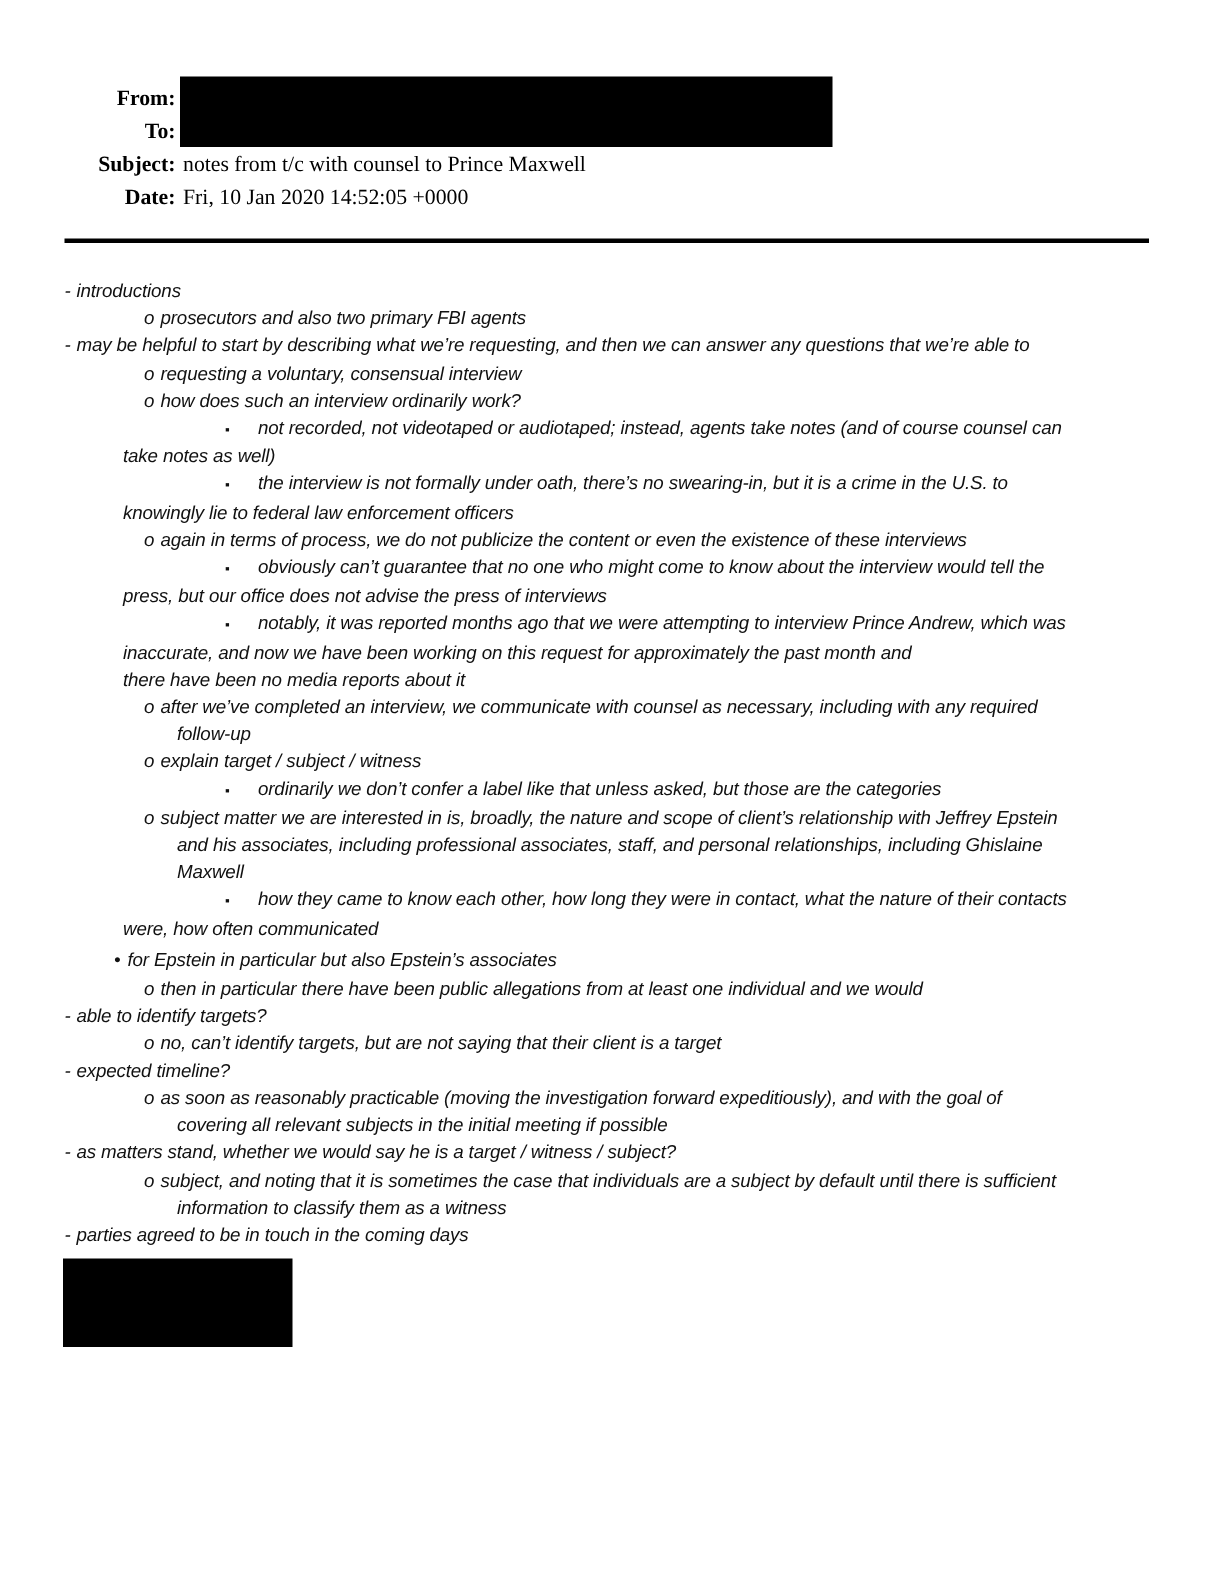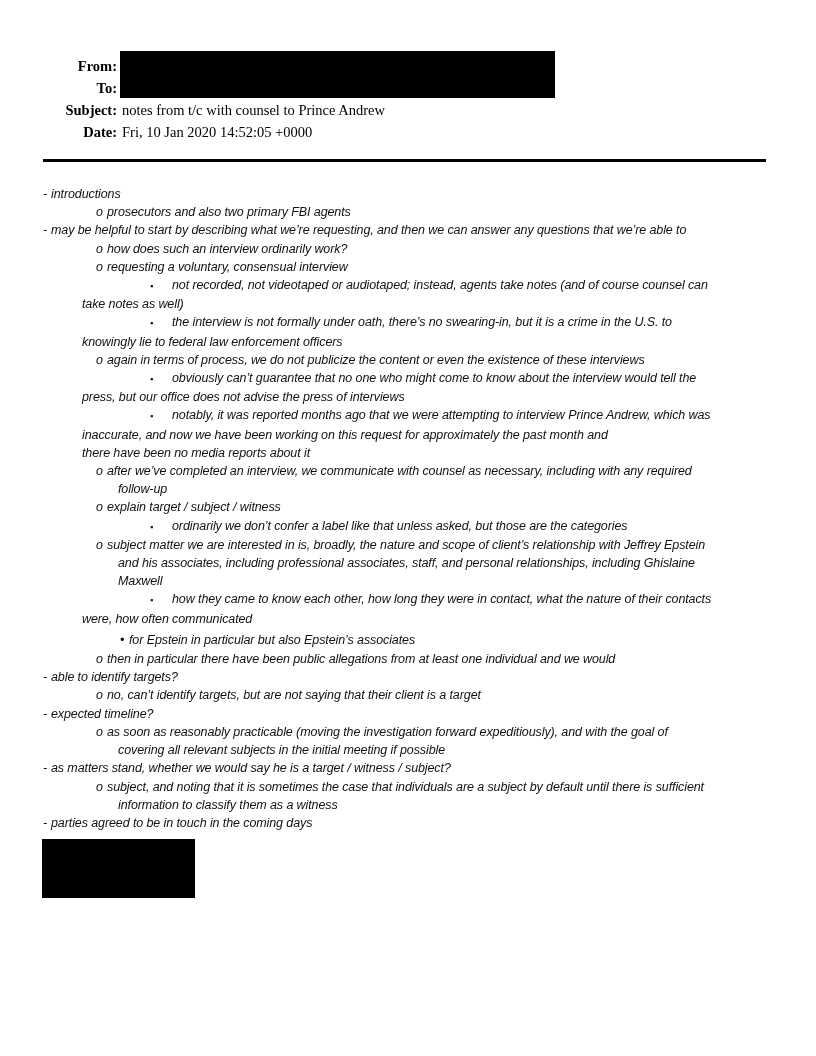--- a/index.html
+++ b/index.html
@@ -67,58 +67,58 @@
     letter-spacing: -0.1px;
     line-height: 18.2px;
     color: #111111;
   }
   .line { white-space: nowrap; font-style: italic; }
   .ind-l0  { padding-left: 43px; }
   .ind-l1  { padding-left: 96px; }
   .ind-l1c { padding-left: 118px; }
   .ind-l2  { padding-left: 150px; }
   .ind-l2c { padding-left: 82px; }
-  .ind-l3  { padding-left: 120px; margin: 3px 0 1px 0; }
+  .ind-l3  { padding-left: 76px; margin: 3px 0 1px 0; }
   .it { font-style: italic; }
   .mk { display: inline-block; }
   .mk-l0 { width: 8px; }
   .mk-l1 { width: 11px; }
   .mk-l2 { width: 22px; font-size: 9px; }
   .mk-l3 { width: 9px; }
 </style>
 </head>
 <body>
 
 <div class="page">
 
   <div class="email-header">
     <div class="hdr-row">
       <span class="hdr-label">From:</span><span class="hdr-value"></span>
     </div>
     <div class="hdr-row">
       <span class="hdr-label">To:</span><span class="hdr-value"></span>
     </div>
     <div class="hdr-row">
-      <span class="hdr-label">Subject:</span><span class="hdr-value">notes from t/c with counsel to Prince Andrew</span>
+      <span class="hdr-label">Subject:</span><span class="hdr-value">notes from t/c with counsel to Prince Maxwell</span>
     </div>
     <div class="hdr-row">
       <span class="hdr-label">Date:</span><span class="hdr-value">Fri, 10 Jan 2020 14:52:05 +0000</span>
     </div>
   </div>
 
   <div class="redaction-top"></div>
 
   <div class="hrule"></div>
 
   <div class="notes" id="notes">
       <div class="line ind-l0"><span class="mk mk-l0">-</span><span>introductions</span></div>
       <div class="line ind-l1"><span class="mk mk-l1">o</span><span>prosecutors and also two primary FBI agents</span></div>
       <div class="line ind-l0"><span class="mk mk-l0">-</span><span>may be helpful to start by describing what we’re requesting, and then we can answer any questions that we’re able to</span></div>
+      <div class="line ind-l1"><span class="mk mk-l1">o</span><span>requesting a voluntary, consensual interview</span></div>
       <div class="line ind-l1"><span class="mk mk-l1">o</span><span>how does such an interview ordinarily work?</span></div>
-      <div class="line ind-l1"><span class="mk mk-l1">o</span><span>requesting a voluntary, consensual interview</span></div>
       <div class="line ind-l2"><span class="mk mk-l2">▪</span><span>not recorded, not videotaped or audiotaped; instead, agents take notes (and of course counsel can</span></div>
       <div class="line ind-l2c"><span>take notes as well)</span></div>
       <div class="line ind-l2"><span class="mk mk-l2">▪</span><span>the interview is not formally under oath, there’s no swearing-in, but it is a crime in the U.S. to</span></div>
       <div class="line ind-l2c"><span>knowingly lie to federal law enforcement officers</span></div>
       <div class="line ind-l1"><span class="mk mk-l1">o</span><span>again in terms of process, we do not publicize the content or even the existence of these interviews</span></div>
       <div class="line ind-l2"><span class="mk mk-l2">▪</span><span>obviously can’t guarantee that no one who might come to know about the interview would tell the</span></div>
       <div class="line ind-l2c"><span>press, but our office does not advise the press of interviews</span></div>
       <div class="line ind-l2"><span class="mk mk-l2">▪</span><span>notably, it was reported months ago that we were attempting to interview Prince Andrew, which was</span></div>
       <div class="line ind-l2c"><span>inaccurate, and now we have been working on this request for approximately the past month and</span></div>
       <div class="line ind-l2c"><span>there have been no media reports about it</span></div>

